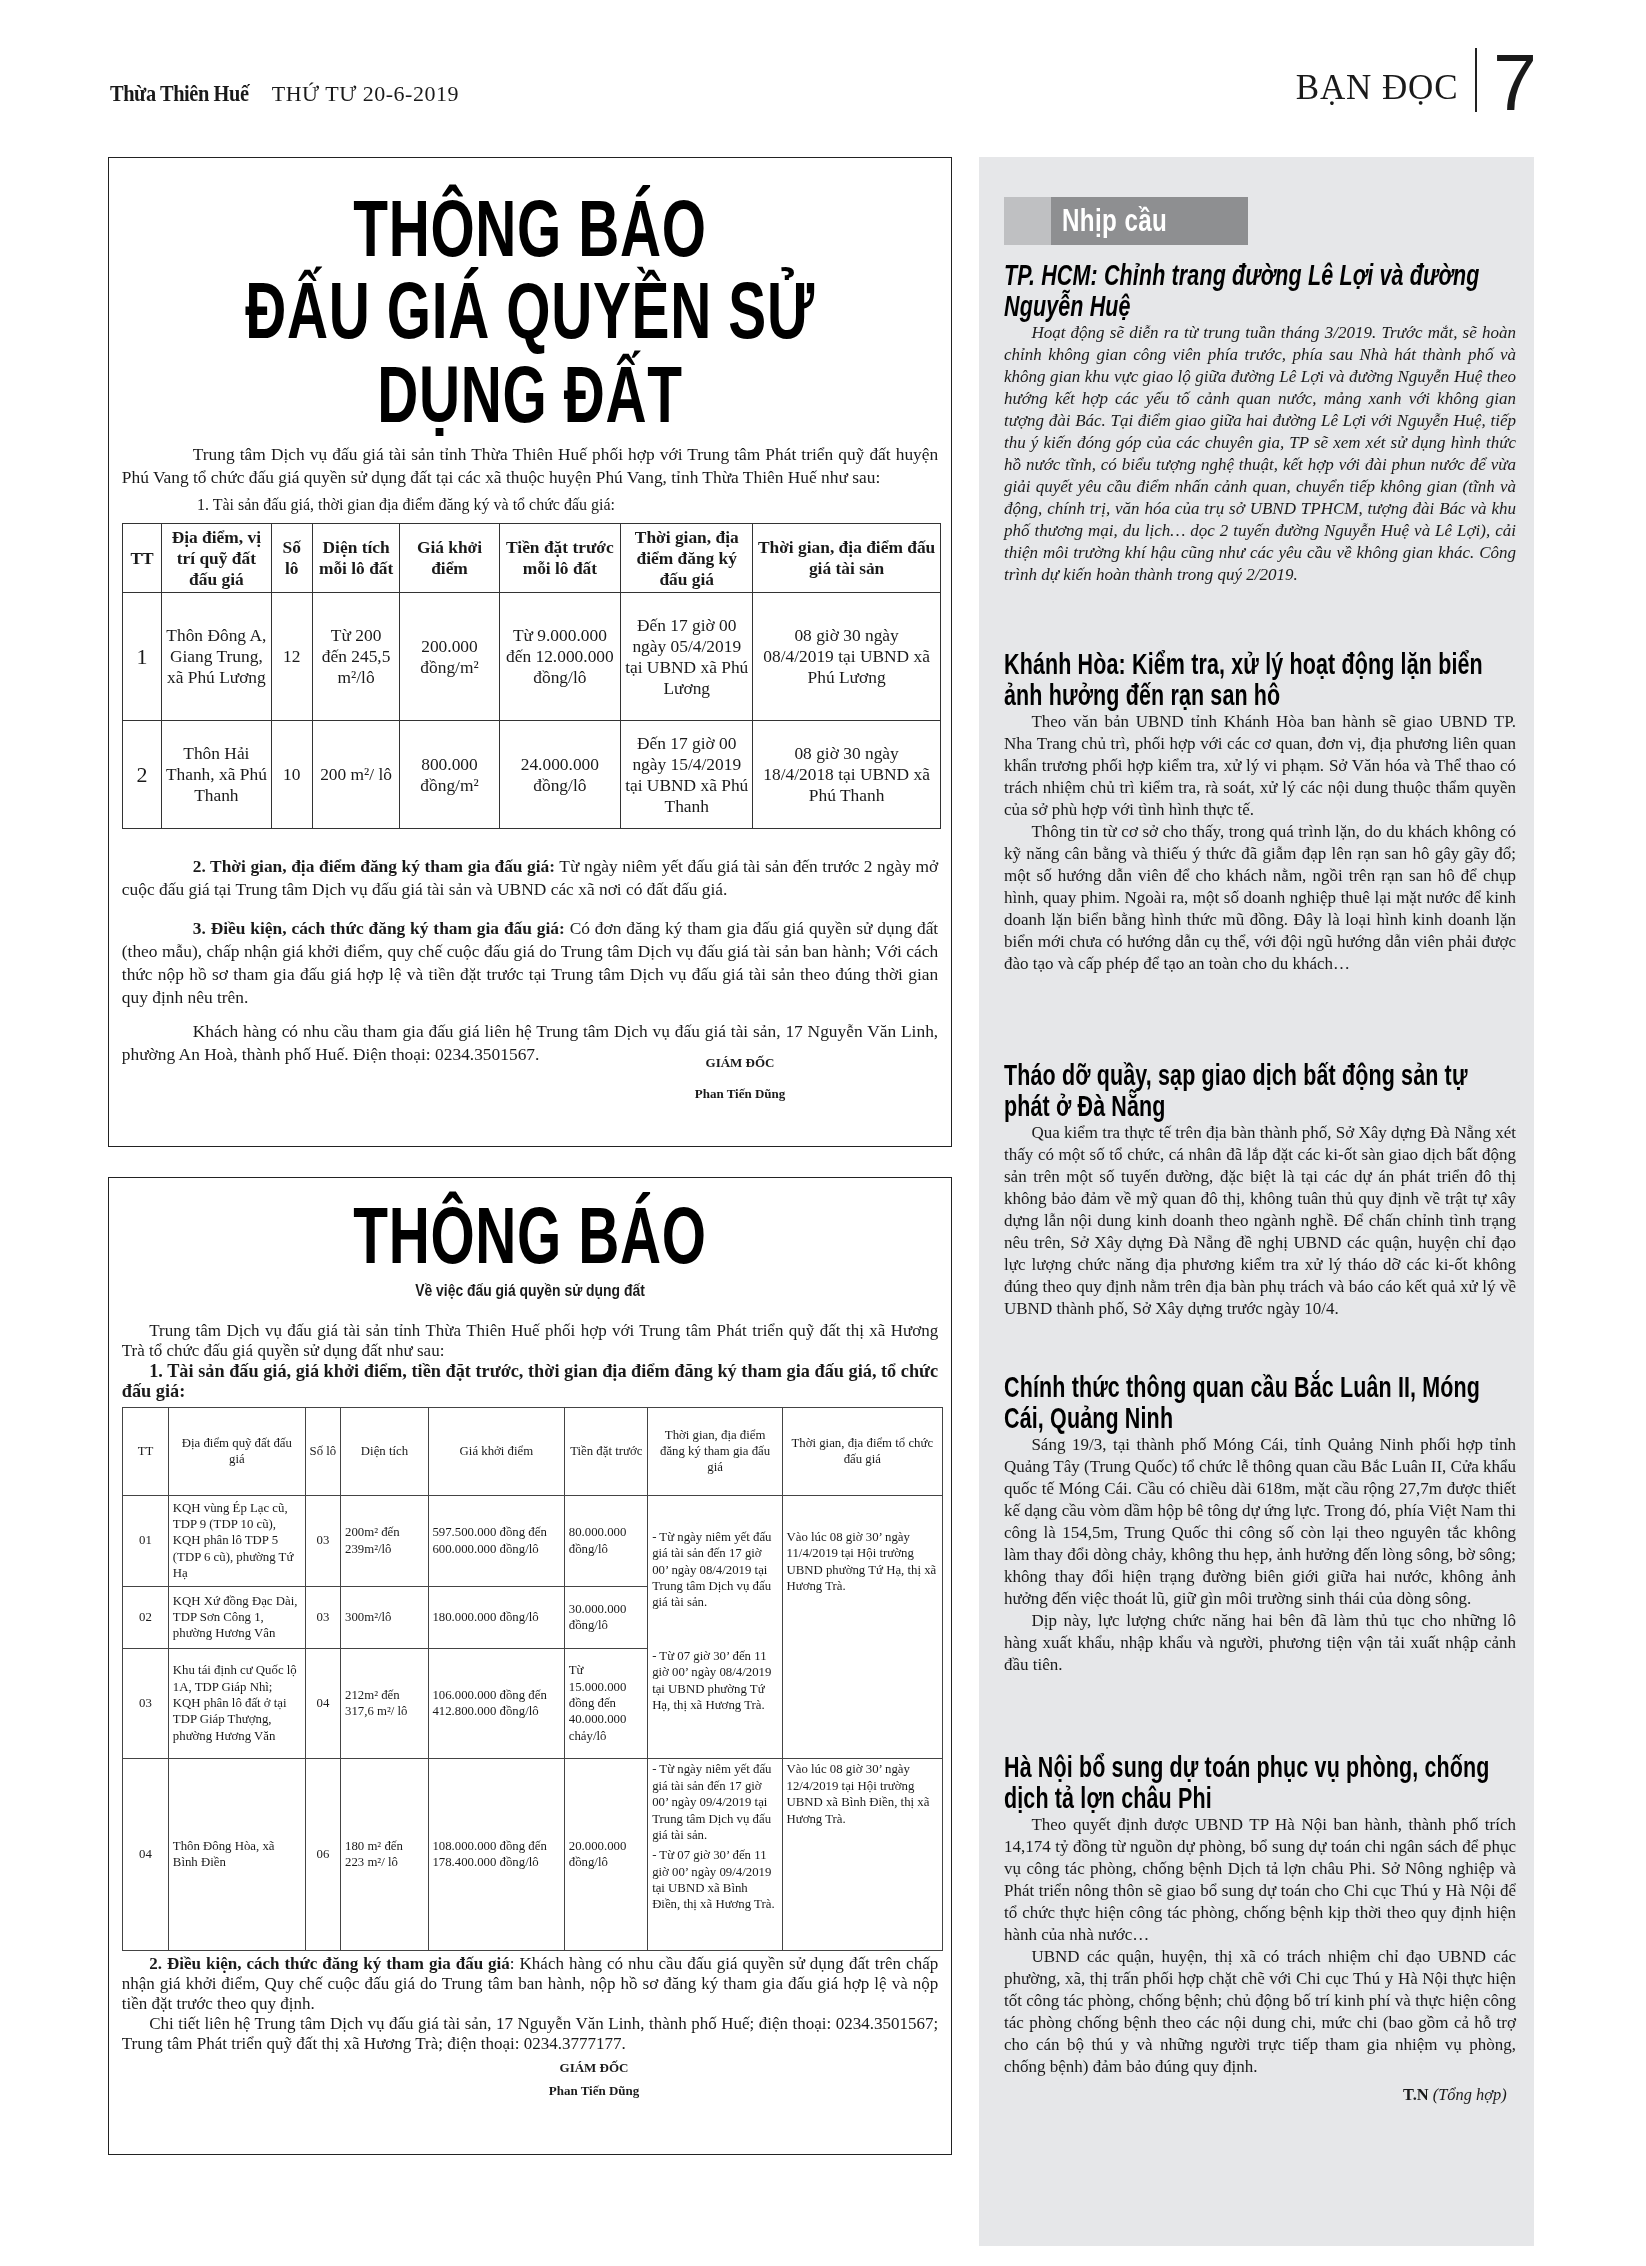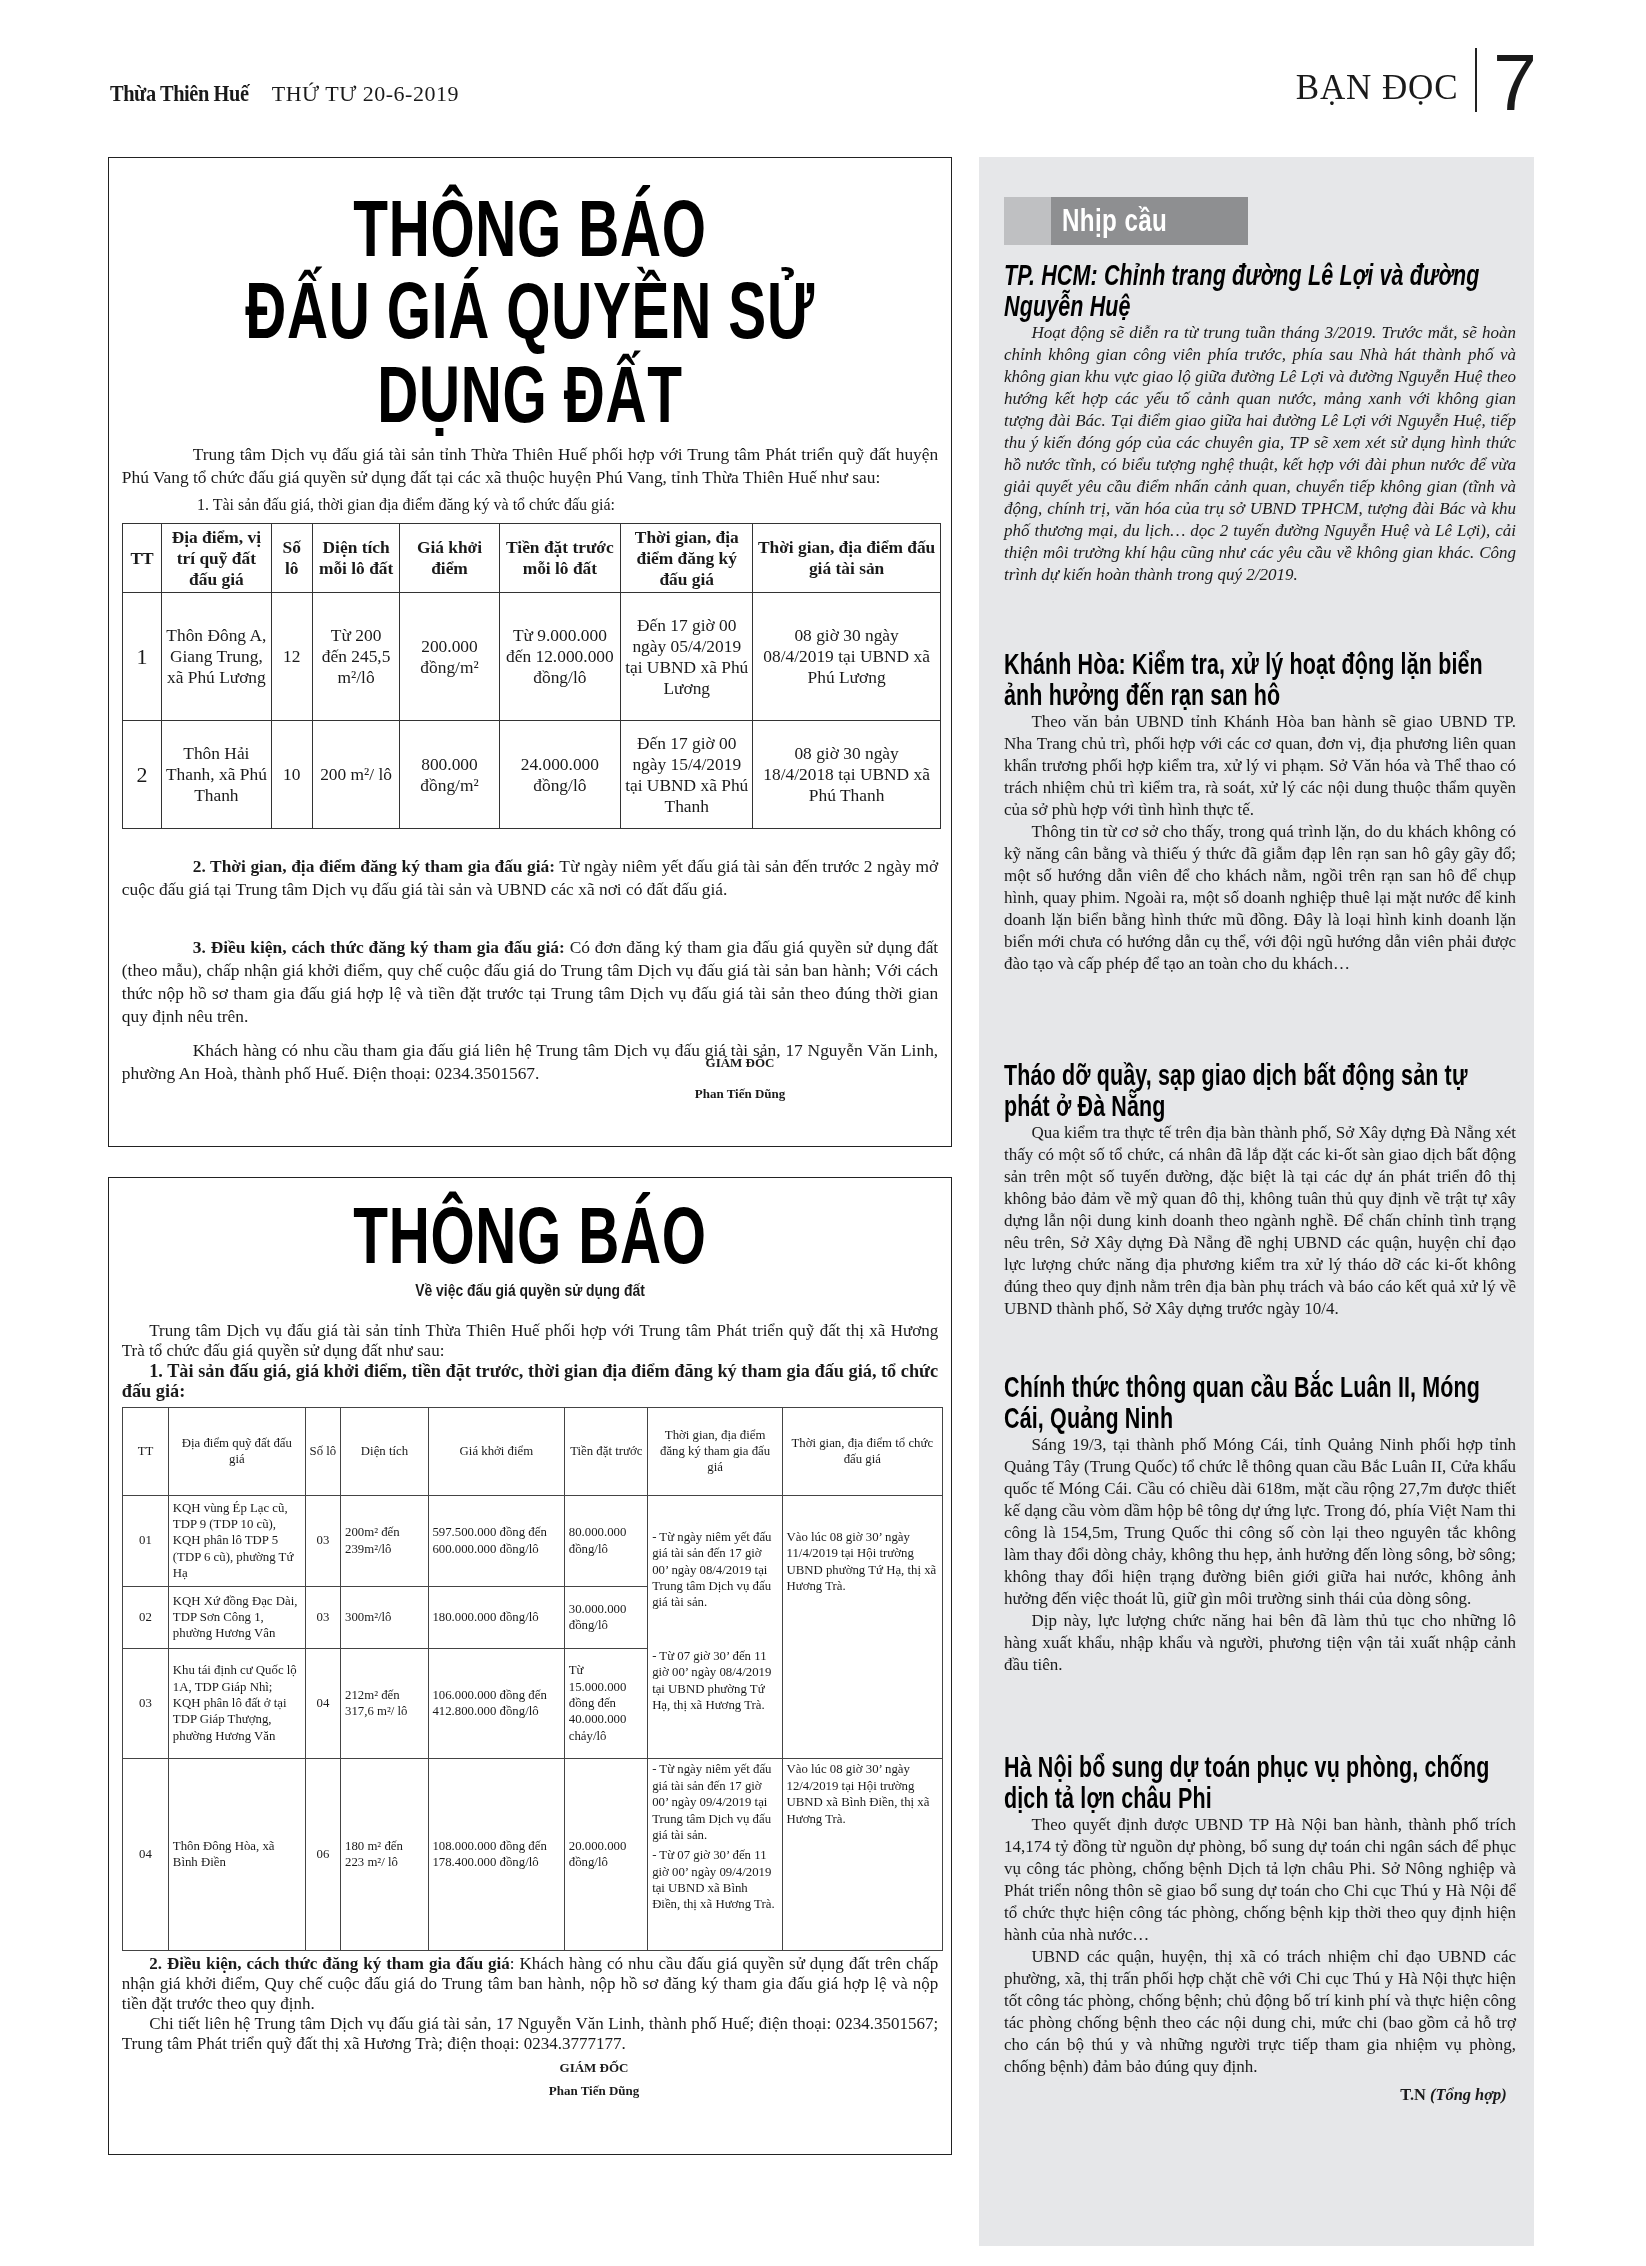--- a/index.html
+++ b/index.html
@@ -48,21 +48,21 @@
   .art{position:absolute;left:25px;width:512px;}
   .art h2{margin:0;font-family:"Liberation Sans",sans-serif;font-weight:bold;font-size:29px;line-height:31px;color:#000;transform:scaleX(0.74);transform-origin:left;width:135%;letter-spacing:0.2px;}
   .art p{margin:0;font-size:17px;line-height:22px;text-align:justify;text-indent:27.4px;}
   #art1{top:103px;font-style:italic;}
   #art2{top:492px;}
   #art3{top:903px;}
   #art4{top:1215px;}
   #art5{top:1595px;}
   #byline{position:absolute;right:27.4px;top:1965px;font-size:16.4px;}
   #byline .au{font-weight:bold;}
-  #byline .src{font-style:italic;font-weight:bold;}
+  #byline .src{font-style:italic;font-weight:normal;}
 </style>
 </head>
 <body>
 
 <div id="hdr-left" class="abs">
   <span class="paper">Thừa Thiên Huế</span>
   <span class="date">THỨ TƯ 20-6-2019</span>
 </div>
 <div id="hdr-right" class="abs">
   <span class="sec">BẠN ĐỌC</span>
@@ -107,21 +107,21 @@
         <td>800.000 đồng/m²</td>
         <td>24.000.000 đồng/lô</td>
         <td>Đến 17 giờ 00 ngày 15/4/2019 tại UBND xã Phú Thanh</td>
         <td>08 giờ 30 ngày 18/4/2018 tại UBND xã Phú Thanh</td>
       </tr>
     </tbody>
   </table>
   <p class="para ind" style="margin-top:25.6px">
     <span class="b">2. Thời gian, địa điểm đăng ký tham gia đấu giá:</span><span> Từ ngày niêm yết đấu giá tài sản đến trước 2 ngày mở cuộc đấu giá tại Trung tâm Dịch vụ đấu giá tài sản và UBND các xã nơi có đất đấu giá.</span>
   </p>
-  <p class="para ind" style="margin-top:35px">
+  <p class="para ind" style="margin-top:16px">
     <span class="b">3. Điều kiện, cách thức đăng ký tham gia đấu giá:</span><span> Có đơn đăng ký tham gia đấu giá quyền sử dụng đất (theo mẫu), chấp nhận giá khởi điểm, quy chế cuộc đấu giá do Trung tâm Dịch vụ đấu giá tài sản ban hành; Với cách thức nộp hồ sơ tham gia đấu giá hợp lệ và tiền đặt trước tại Trung tâm Dịch vụ đấu giá tài sản theo đúng thời gian quy định nêu trên.</span>
   </p>
   <p class="para ind" style="margin-top:11px">Khách hàng có nhu cầu tham gia đấu giá liên hệ Trung tâm Dịch vụ đấu giá tài sản, 17 Nguyễn Văn Linh, phường An Hoà, thành phố Huế. Điện thoại: 0234.3501567.</p>
   <div id="b1-sign">
     <div class="sign">GIÁM ĐỐC</div>
     <div class="sign n">Phan Tiến Dũng</div>
   </div>
 </div>
 
 <div id="box2" class="box">

